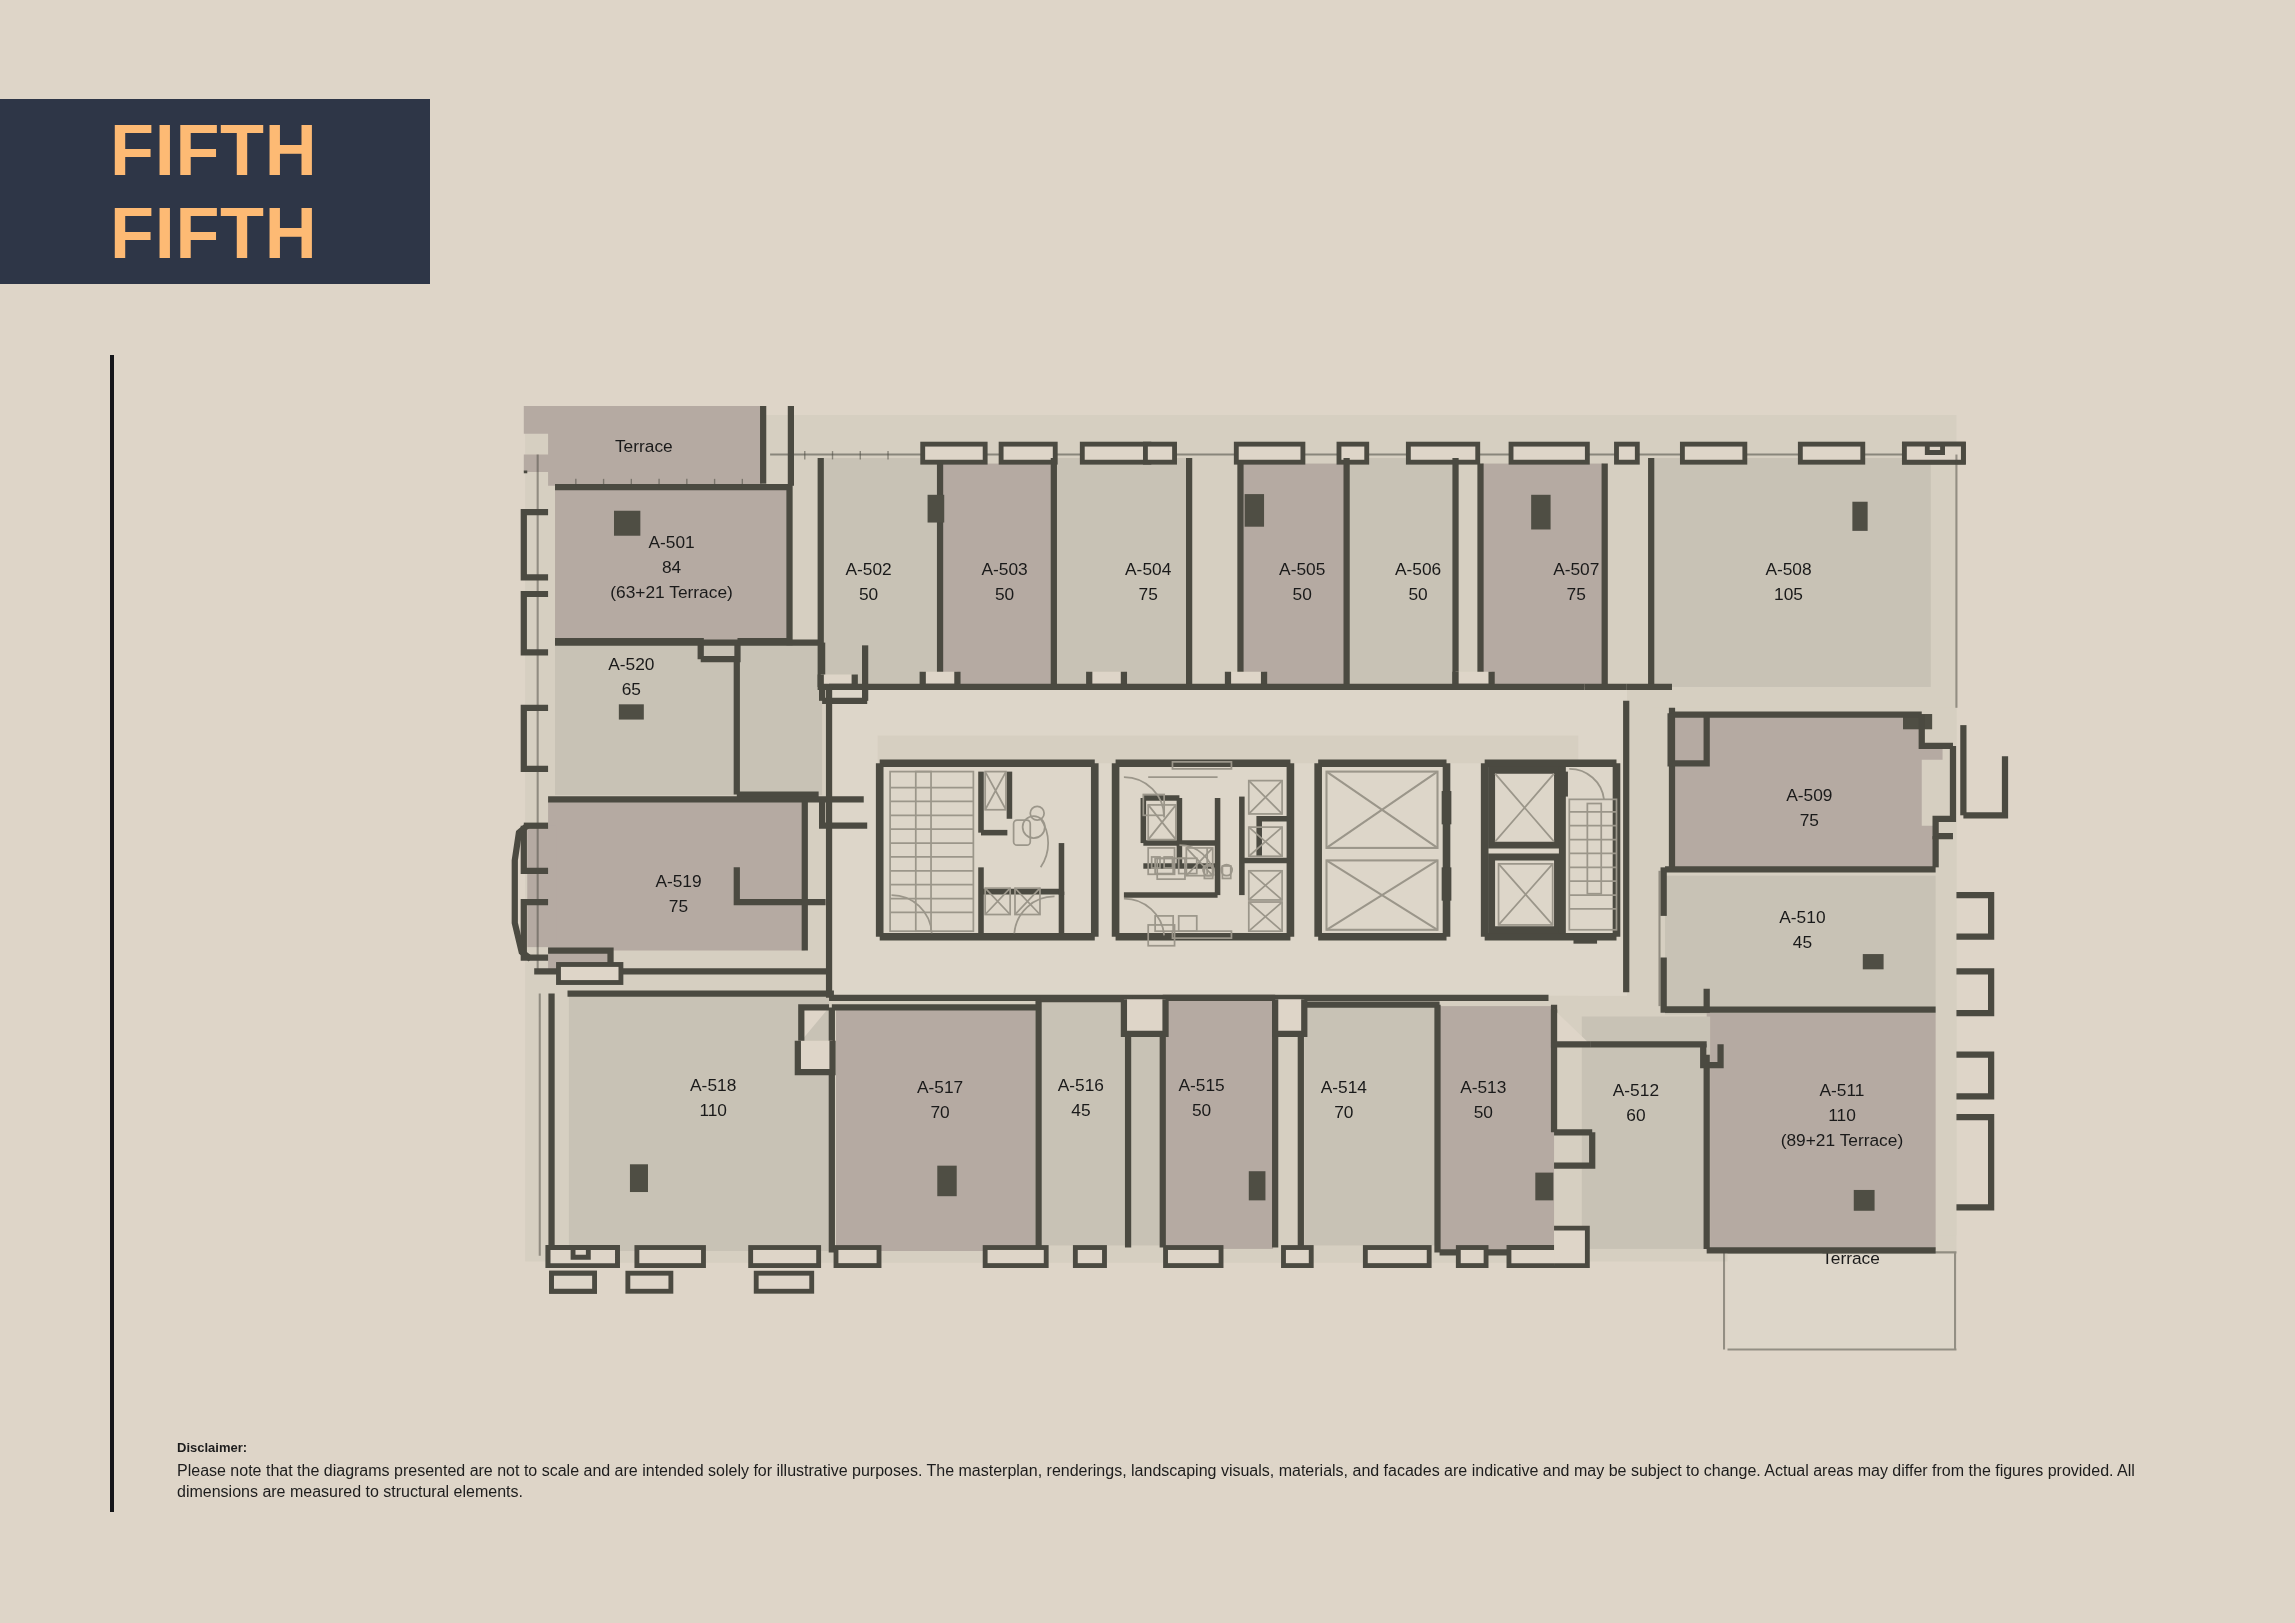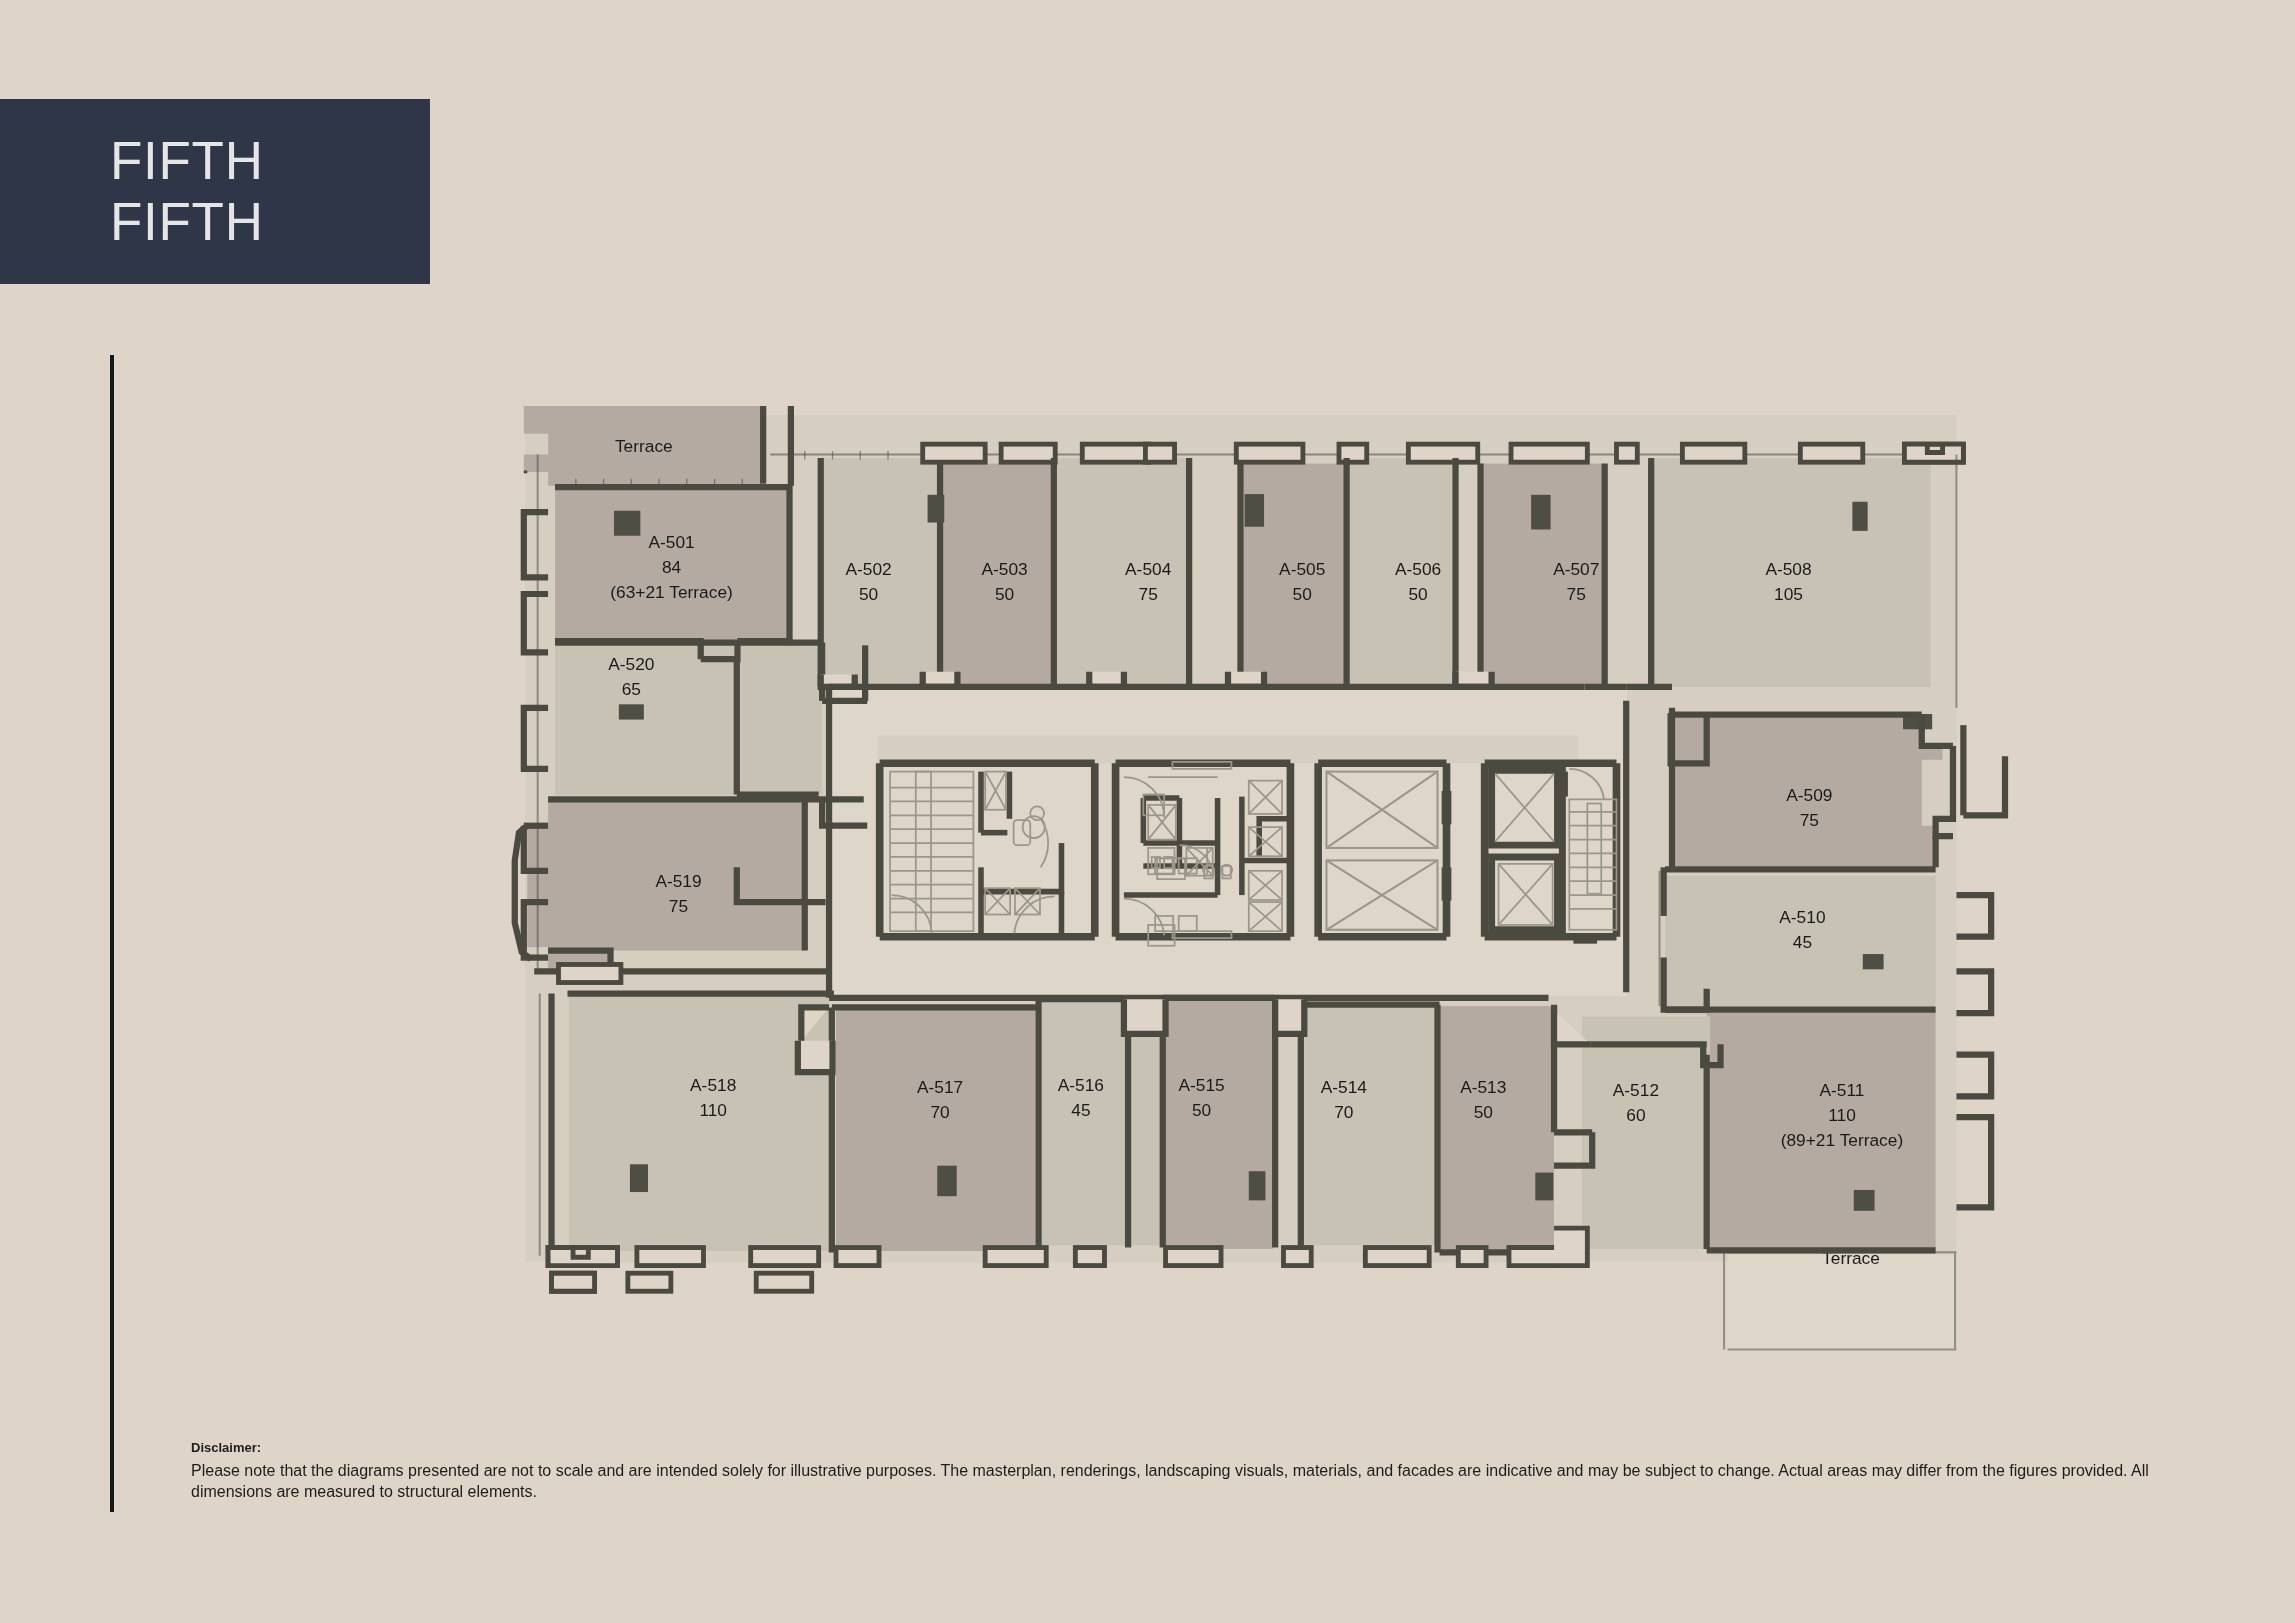--- a/index.html
+++ b/index.html
@@ -23,23 +23,23 @@
     width: 430px;
     height: 185px;
     background: #2e3647;
     display: flex;
     flex-direction: column;
     justify-content: center;
     padding-left: 110px;
     box-sizing: border-box;
   }
   #title-banner .tline {
-    color: #e5e5e5;
-    font-size: 53px;
-    font-weight: normal;
+    color: #fdba74;
+    font-size: 72px;
+    font-weight: bold;
     line-height: 1.14;
     letter-spacing: 0.7px;
   }
 
   #vrule {
     position: absolute;
     left: 110px;
     top: 355px;
     width: 3.5px;
     height: 1157px;
@@ -51,21 +51,21 @@
     left: 0;
     top: 0;
     width: 2093px;
     height: 1623px;
     pointer-events: none;
   }
   #plan-svg { display: block; }
 
   #disclaimer {
     position: absolute;
-    left: 191px;
+    left: 177px;
     top: 1440px;
     width: 2012px;
     color: #1d1d1d;
   }
   #disclaimer .dtitle {
     font-size: 13px;
     font-weight: bold;
     margin-bottom: 4.9px;
   }
   #disclaimer .dline {

